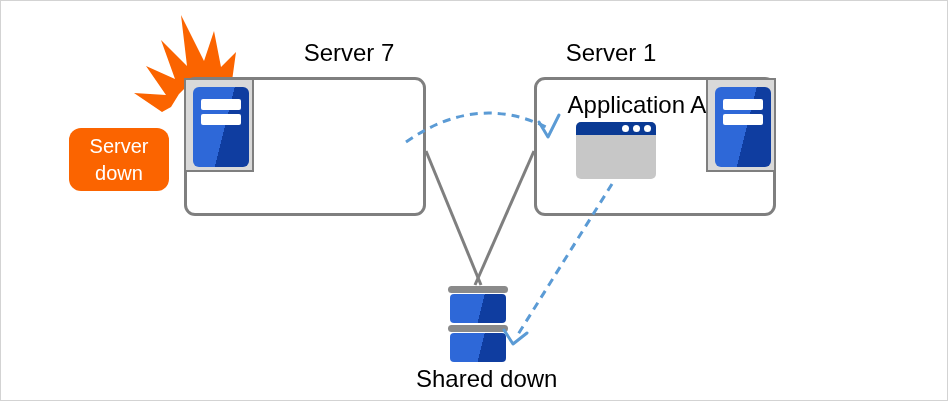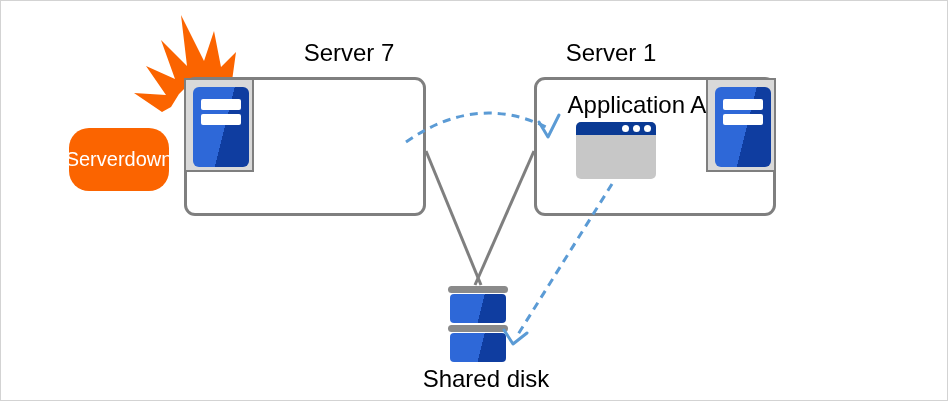--- a/index.html
+++ b/index.html
@@ -58,24 +58,24 @@
   .tower .bar{
     position:absolute;left:8px;width:40px;height:11px;
     border-radius:2px;background:#ffffff;
   }
   .tower .bar.b1{top:12px;}
   .tower .bar.b2{top:27px;}
 
   
   .badge{
     position:absolute;left:68px;top:127px;
-    width:100px;height:63px;border-radius:20px;
+    width:100px;height:63px;border-radius:12px;
     background:var(--alert-orange,#fb6400);
     color:#ffffff;font-size:20px;line-height:27px;
-    display:flex;align-items:center;justify-content:center;
+    display:flex;flex-direction:column;align-items:center;justify-content:center;
     text-align:center;
   }
 
   
   .app-window{
     position:absolute;left:575px;top:121px;
     width:80px;height:57px;border-radius:5px;
     background:var(--app-body-gray,#c7c7c7);
     overflow:hidden;
   }
@@ -125,21 +125,21 @@
   <div class="icon-cell" id="server2-icon-cell">
     <div class="tower">
       <div class="bar b1"></div>
       <div class="bar b2"></div>
     </div>
   </div>
 
   <div class="dlabel" id="server1-label">Server 7</div>
   <div class="dlabel" id="server2-label">Server 1</div>
   <div class="dlabel" id="application-label">Application A</div>
-  <div class="dlabel" id="shared-disk-label">Shared disk</div>
+  <div class="dlabel" id="shared-disk-label">Shared down</div>
 
   <div class="badge">
     <span>Server</span>
     <span>down</span>
   </div>
 
   <div class="app-window">
     <div class="titlebar">
       <span class="dot"></span>
       <span class="dot"></span>

